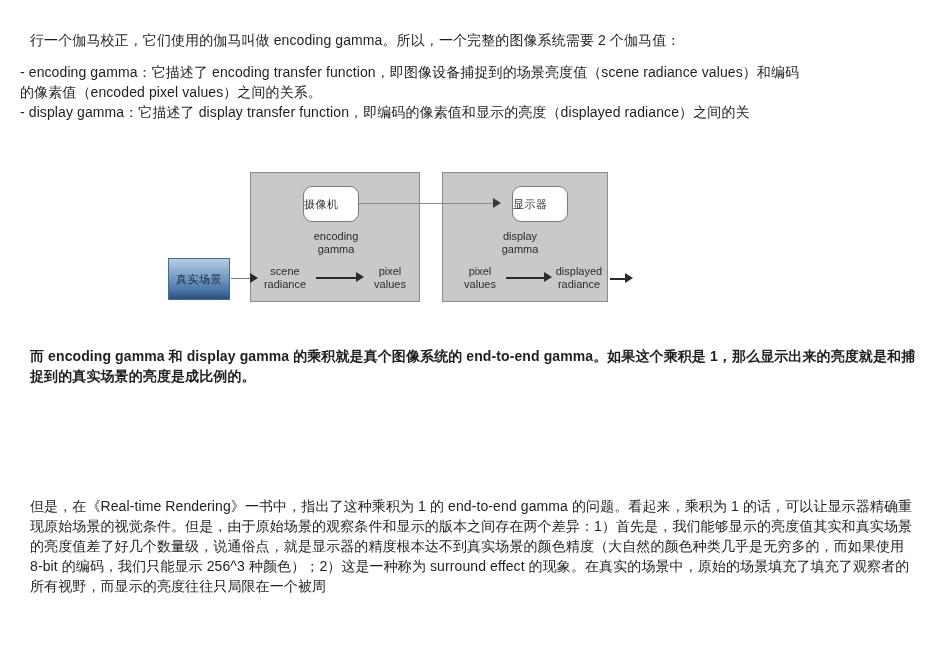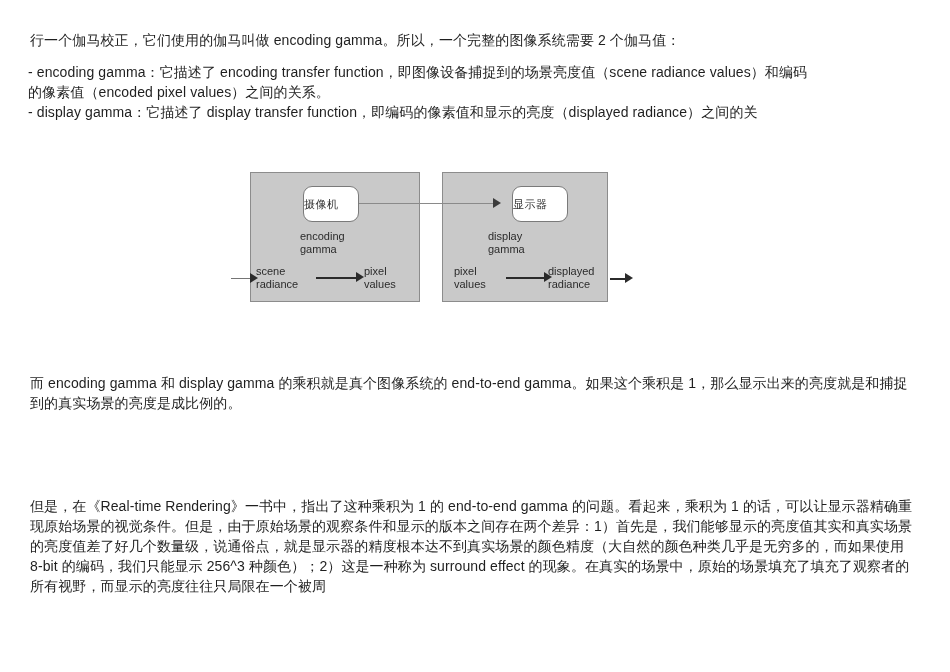--- a/index.html
+++ b/index.html
@@ -26,24 +26,24 @@
 
   .para {
     position: absolute;
     font-size: 14px;
     line-height: 20px;
     color: #1f1f1f;
     letter-spacing: 0.1px;
   }
 
   .p-intro      { left: 30px; top: 30px;  width: 880px; }
-  .p-bullets    { left: 28px; top: 62px;  width: 790px; }
+  .p-bullets    { left: 20px; top: 62px;  width: 790px; }
   .p-xi         { left: 30px; top: 122px; width: 880px; }
 
-  .p-prod       { left: 30px; top: 373px; width: 890px; }
+  .p-prod       { left: 30px; top: 346px; width: 890px; font-weight: bold; }
   .p-render     { left: 30px; top: 405px; width: 890px; }
   .p-crt        { left: 30px; top: 455px; width: 890px; }
   .p-rtr        { left: 30px; top: 496px; width: 890px; }
 
   .linktext {
     color: #4a7ebb;
     text-decoration: underline;
     cursor: pointer;
   }
 
@@ -116,20 +116,21 @@
     border-top: 5px solid transparent;
     border-bottom: 5px solid transparent;
     border-left: 8px solid #3b3b3b;
   }
 
   .lbl {
     position: absolute;
     font-size: 11px;
     line-height: 13px;
     color: #2b2b2b;
+    text-align: center;
     white-space: nowrap;
   }
 
   .lbl.scene-rad  { left: 88px;  top: 95px; width: 58px; }
   .lbl.pixel-val1 { left: 196px; top: 95px; width: 52px; }
   .lbl.enc-gamma  { left: 132px; top: 60px; width: 72px; }
 
   .lbl.pixel-val2 { left: 286px; top: 95px; width: 52px; }
   .lbl.disp-rad   { left: 380px; top: 95px; width: 62px; }
   .lbl.disp-gamma { left: 320px; top: 60px; width: 64px; }
@@ -172,20 +173,23 @@
 
   <div class="para p-bullets" style="white-space: pre-line;">- encoding gamma：它描述了 encoding transfer function，即图像设备捕捉到的场景亮度值（scene radiance values）和编码的像素值（encoded pixel values）之间的关系。
 - display gamma：它描述了 display transfer function，即编码的像素值和显示的亮度（displayed radiance）之间的关</div>
 
 
   <div id="diagram">
 
     <div class="gray-box left"></div>
     <div class="gray-box right"></div>
 
+    <div class="blue-box scene">
+      <span>真实场景</span>
+    </div>
 
 
     <div class="white-box cam">
       <span>摄像机</span>
     </div>
 
     <div class="white-box disp">
       <span>显示器</span>
     </div>
 

